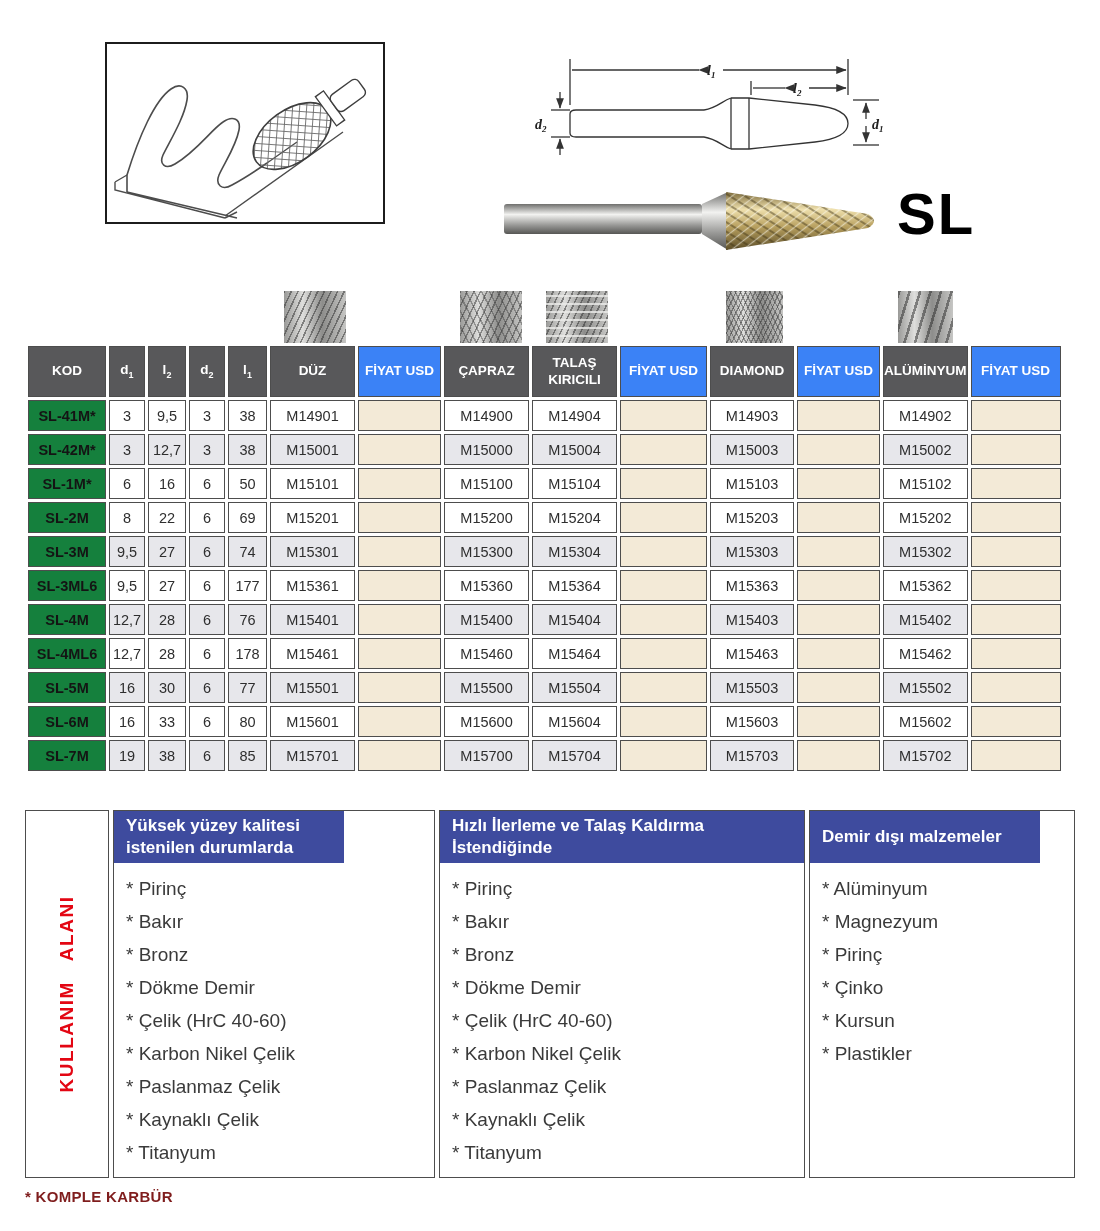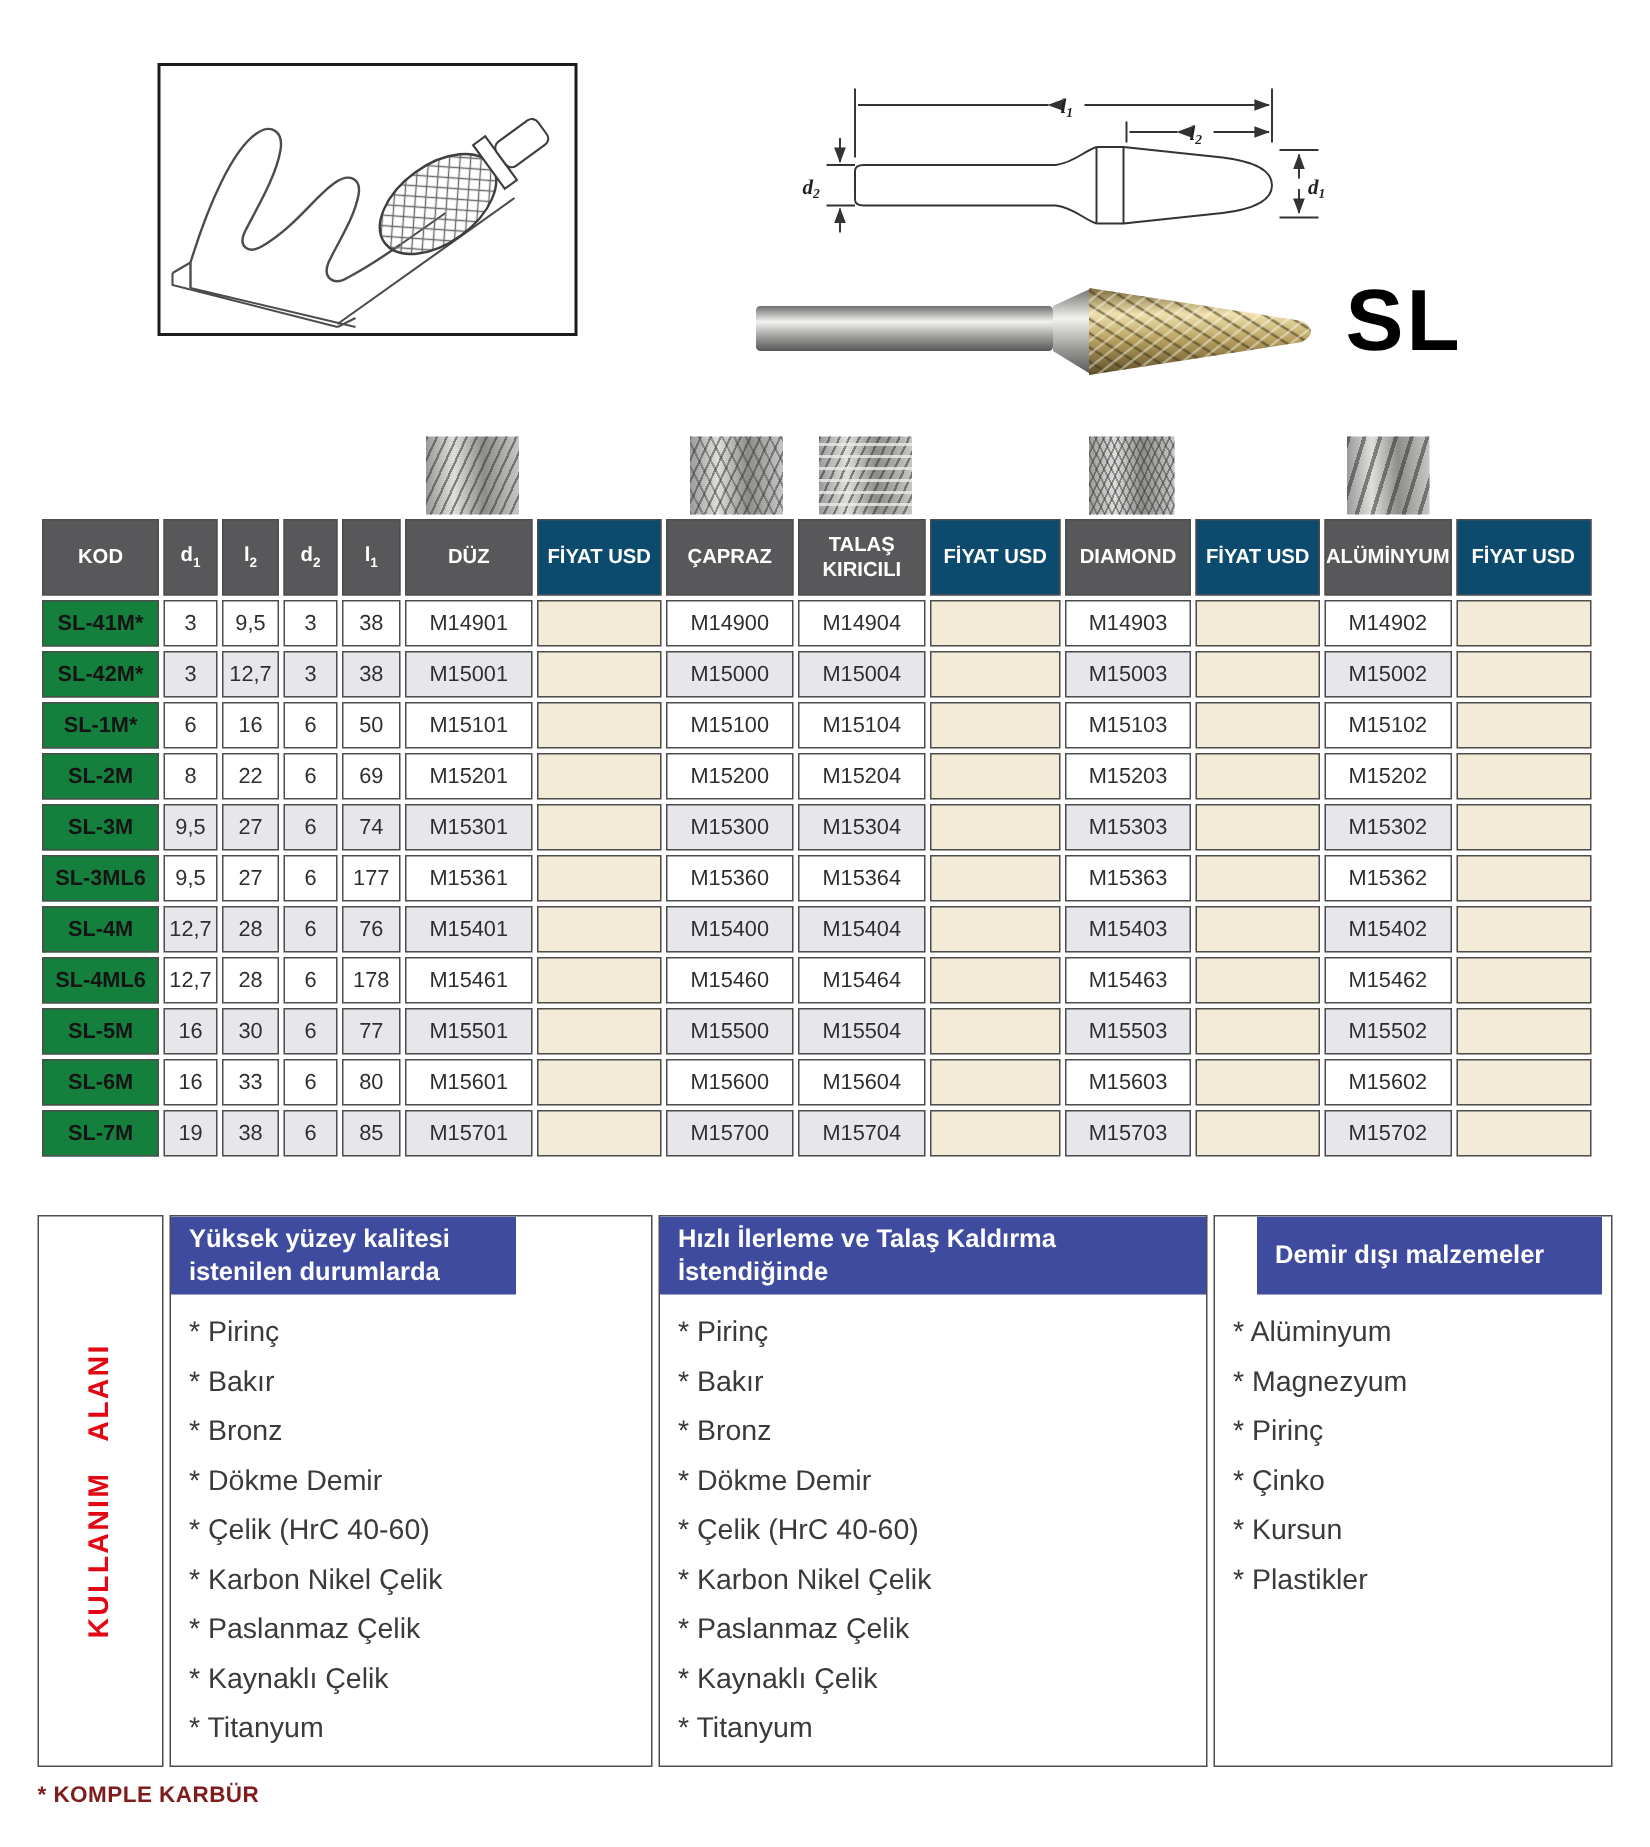--- a/index.html
+++ b/index.html
@@ -26,21 +26,21 @@
   .t-talas::before{background:repeating-linear-gradient(0deg,transparent 0 6px,rgba(235,235,233,.8) 6px 8px),repeating-linear-gradient(115deg,rgba(55,55,55,.55) 0 1.5px,transparent 1.5px 6px);}
   .t-diamond{left:726px;width:57px;}
   .t-diamond::before{background:repeating-linear-gradient(115deg,rgba(55,55,55,.5) 0 1.2px,transparent 1.2px 4.4px),repeating-linear-gradient(63deg,rgba(70,70,70,.5) 0 1.2px,transparent 1.2px 4.4px);}
   .t-alu{left:898px;width:55px;}
   .t-alu::before{background:repeating-linear-gradient(107deg,rgba(40,40,40,.5) 0 2.6px,transparent 2.6px 10px);}
 
   
   table.price{position:absolute;left:25px;top:343px;border-collapse:separate;border-spacing:3px;table-layout:fixed;}
   table.price th,table.price td{border:1px solid #4d4d4d;text-align:center;vertical-align:middle;padding:0;overflow:hidden;}
   table.price th{background:#58585a;color:#fff;font-size:13.5px;font-weight:bold;height:49px;line-height:1.25;}
-  table.price th.blue{background:#0c4a6e;}
+  table.price th.blue{background:#3b82f6;}
   table.price th sub{font-size:9px;}
   table.price td{height:29px;font-size:14.5px;color:#2e2e2e;background:#fff;}
   tr.alt td{background:#e7e7eb;}
   table.price td.kod{background:#15803d;font-weight:bold;color:#141414;font-size:14.5px;}
   table.price td.fiyat{background:#f3ead7;}
 
   
   .usage{position:absolute;left:25px;top:810px;width:1050px;height:368px;display:flex;gap:4px;}
   .u-box{border:1px solid #4d4d4d;box-sizing:border-box;background:#fff;position:relative;overflow:hidden;}
   .u-side{width:84px;flex:none;}
@@ -398,21 +398,21 @@
           <div class="u-item">* Bronz</div>
           <div class="u-item">* Dökme Demir</div>
           <div class="u-item">* Çelik (HrC 40-60)</div>
           <div class="u-item">* Karbon Nikel Çelik</div>
           <div class="u-item">* Paslanmaz Çelik</div>
           <div class="u-item">* Kaynaklı Çelik</div>
           <div class="u-item">* Titanyum</div>
         </div>
       </div>
     <div class="u-box u-s3">
-        <div class="u-title" style="max-width: 230px; margin-left: 28px;">Demir dışı malzemeler</div>
+        <div class="u-title" style="max-width: 230px;">Demir dışı malzemeler</div>
         <div class="u-items">
           <div class="u-item">* Alüminyum</div>
           <div class="u-item">* Magnezyum</div>
           <div class="u-item">* Pirinç</div>
           <div class="u-item">* Çinko</div>
           <div class="u-item">* Kursun</div>
           <div class="u-item">* Plastikler</div>
         </div>
       </div>
   </div>

